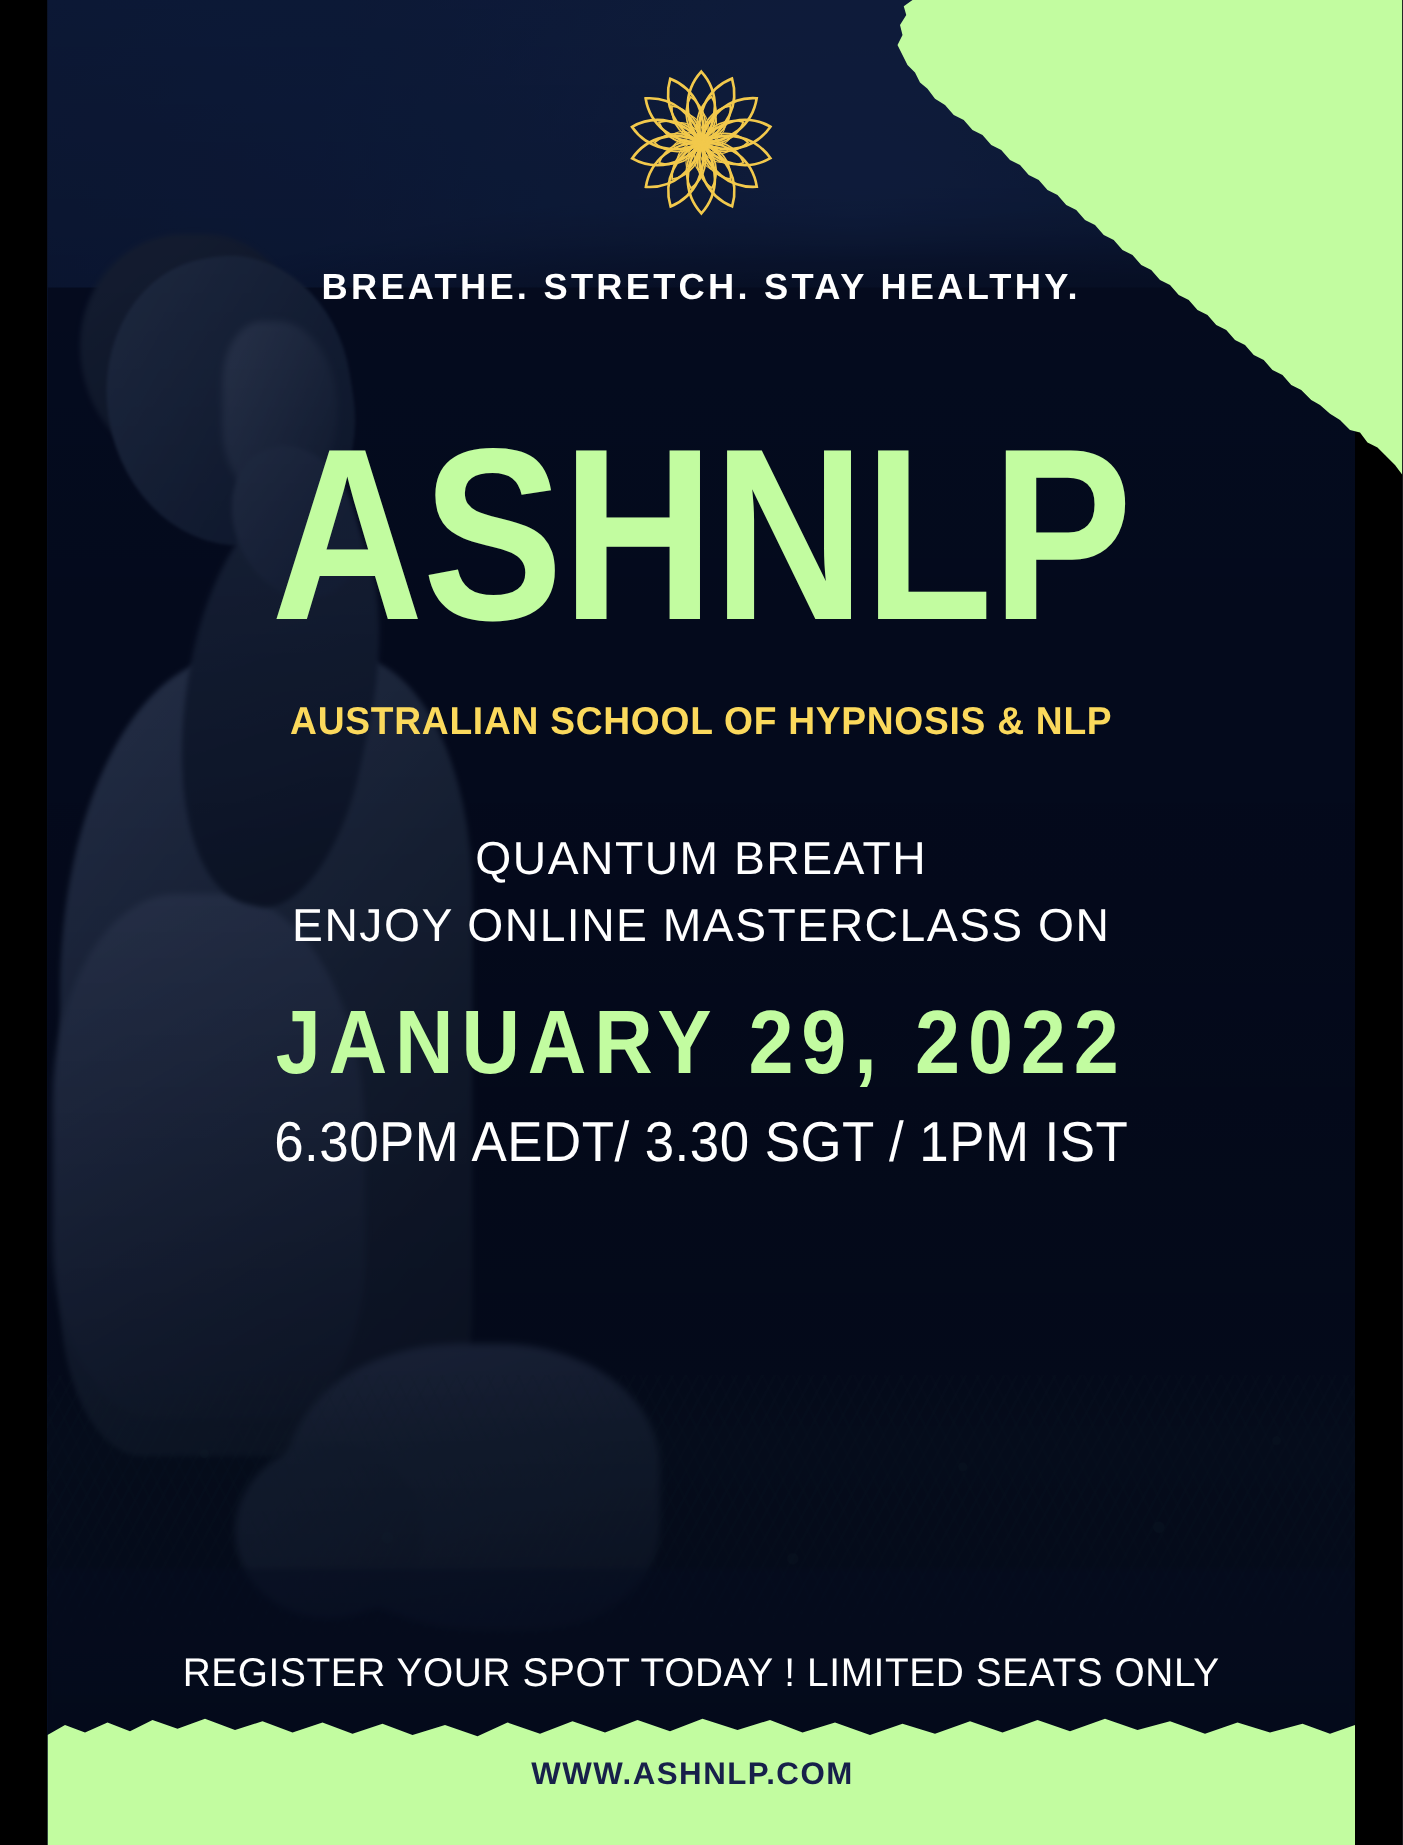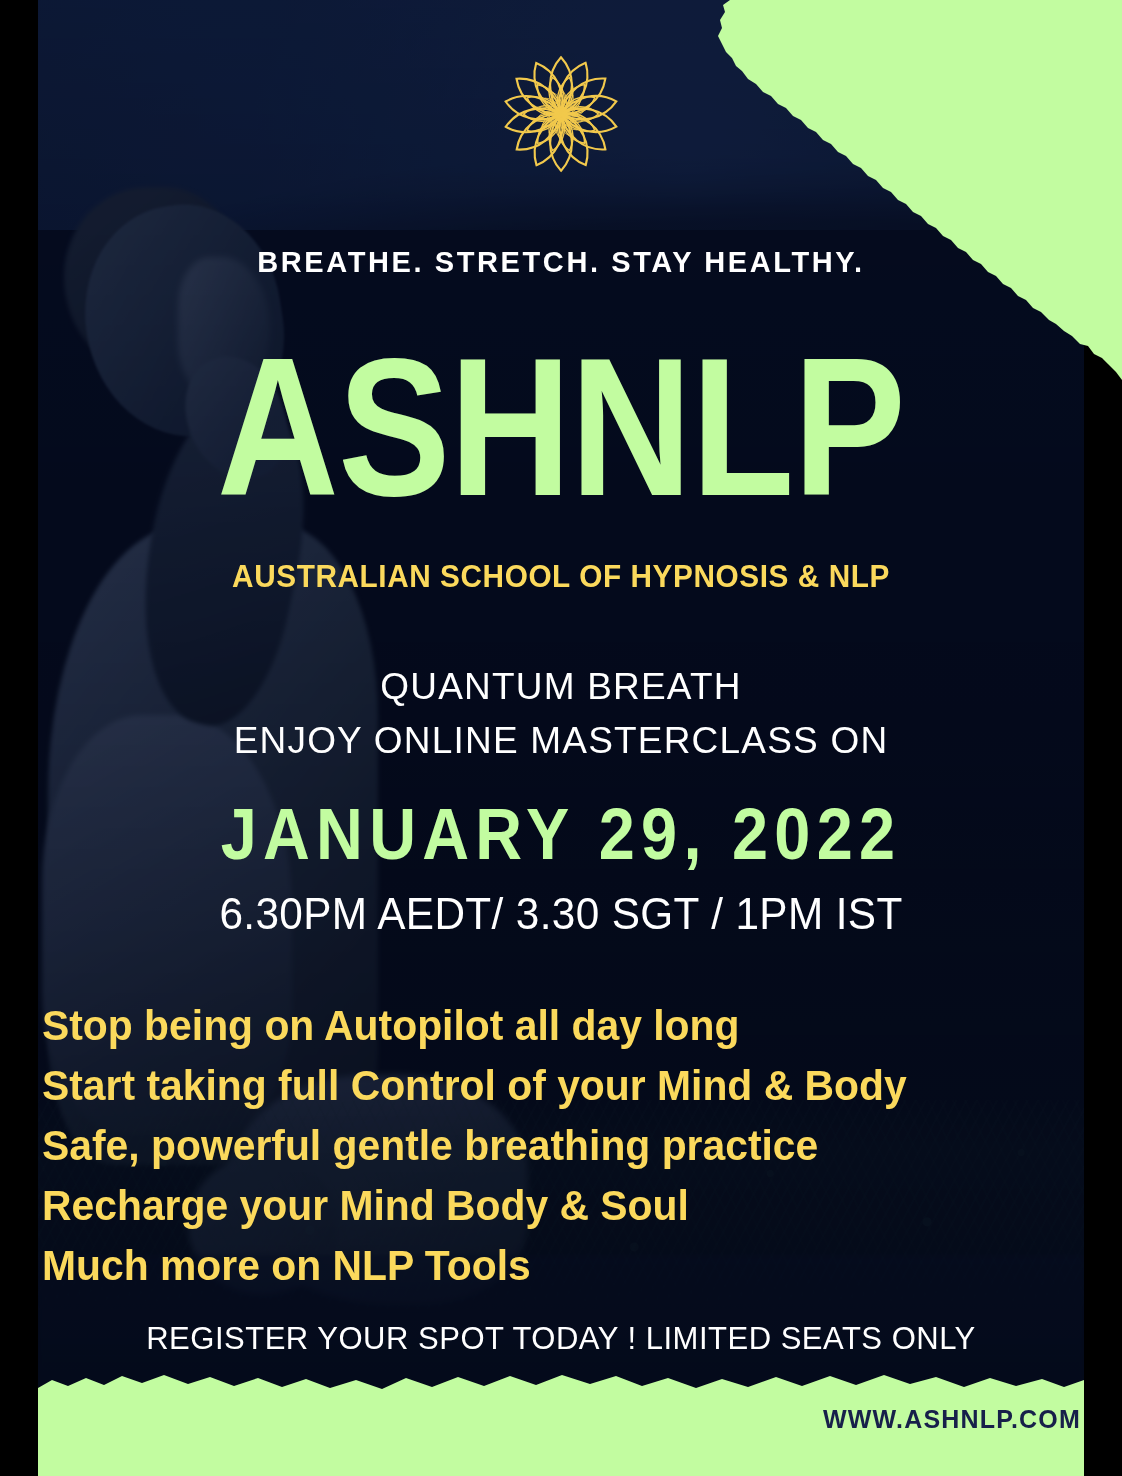--- a/index.html
+++ b/index.html
@@ -79,21 +79,21 @@
 
   
   .footer{position:absolute;left:38px;right:38px;bottom:0;height:110px;}
 
   
   .content{position:absolute;left:38px;right:38px;top:0;bottom:0;}
 
   .mandala{position:absolute;left:50%;top:48px;transform:translateX(-50%);width:132px;height:132px;}
 
   .tagline{position:absolute;left:0;right:0;top:214px;text-align:center;color:#ffffff;
-      font-size:29px;font-weight:600;letter-spacing:2.6px;margin-top:32px;}
+      font-size:29px;font-weight:600;letter-spacing:2.6px;}
 
   .brand{position:absolute;left:0;right:0;top:330px;text-align:center;color:#c2fca0;
       font-size:196px;line-height:1;font-weight:700;letter-spacing:-1px;
       transform:scaleX(.86);transform-origin:center;}
 
   .sub-brand{position:absolute;left:0;right:0;top:559px;text-align:center;color:#fbd95c;
       font-size:31px;font-weight:700;letter-spacing:.6px;transform:scaleX(.96);}
 
   .masterclass{position:absolute;left:0;right:0;top:660px;text-align:center;color:#ffffff;
       font-size:37px;line-height:1.45;font-weight:500;letter-spacing:1.2px;}
@@ -104,21 +104,21 @@
   .time{position:absolute;left:0;right:0;top:888px;text-align:center;color:#ffffff;
       font-size:45px;font-weight:500;letter-spacing:.4px;transform:scaleX(.94);}
 
   .bullets{position:absolute;left:4px;right:4px;top:995px;color:#fbd95c;}
   .bullets .line{font-size:43px;line-height:60px;font-weight:600;white-space:nowrap;
       transform:scaleX(.95);transform-origin:left center;}
 
   .register{position:absolute;left:0;right:0;top:1320px;text-align:center;color:#ffffff;
       font-size:32px;font-weight:500;letter-spacing:.5px;transform:scaleX(.97);}
 
-  .url{position:absolute;left:0;right:3px;bottom:42px;text-align:right;color:#17204a;
+  .url{position:absolute;left:0;right:14px;bottom:42px;text-align:center;color:#17204a;
       font-size:25px;font-weight:700;letter-spacing:1.2px;}
 </style>
 </head>
 <body>
 
 <div id="poster">
 
   <div class="canvas">
     <div class="sky"></div>
     <div class="hill"></div>
@@ -367,24 +367,17 @@
 
     <div class="masterclass">
       <div>QUANTUM BREATH</div>
       <div>ENJOY ONLINE MASTERCLASS ON</div>
     </div>
 
     <div class="date">JANUARY 29, 2022</div>
 
     <div class="time">6.30PM AEDT/ 3.30 SGT / 1PM IST</div>
 
-    <div class="bullets">
-      <div class="line">Stop being on Autopilot all day long</div>
-      <div class="line">Start taking full Control of your Mind &amp; Body</div>
-      <div class="line">Safe, powerful gentle breathing practice</div>
-      <div class="line">Recharge your Mind Body &amp; Soul</div>
-      <div class="line">Much more on NLP Tools</div>
-    </div>
 
     <div class="register">REGISTER YOUR SPOT TODAY ! LIMITED SEATS ONLY</div>
 
   </div>
 </div>
 
 </body></html>

